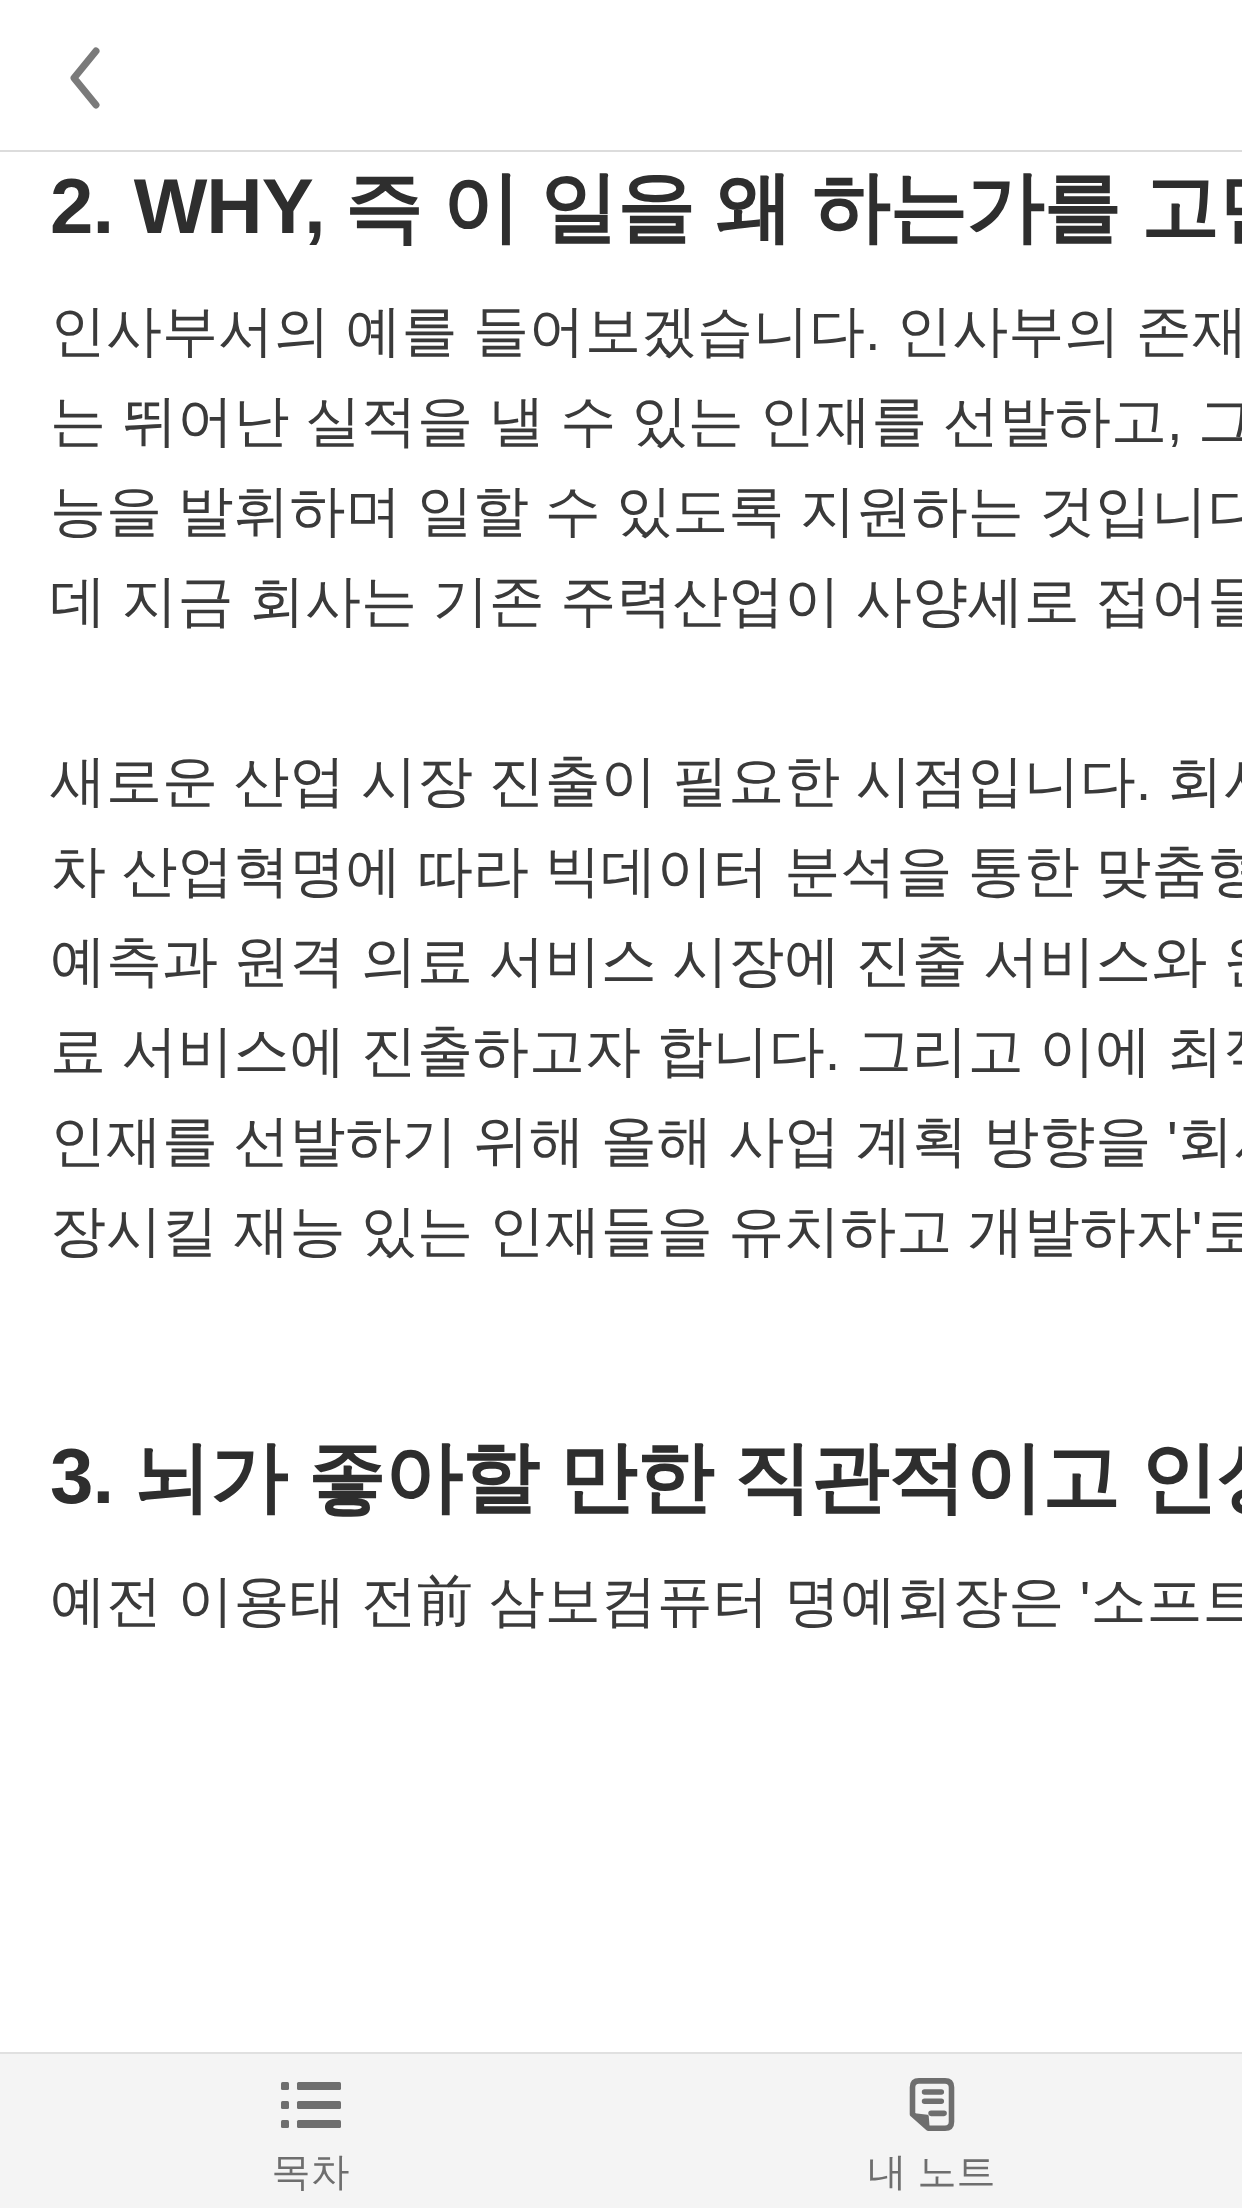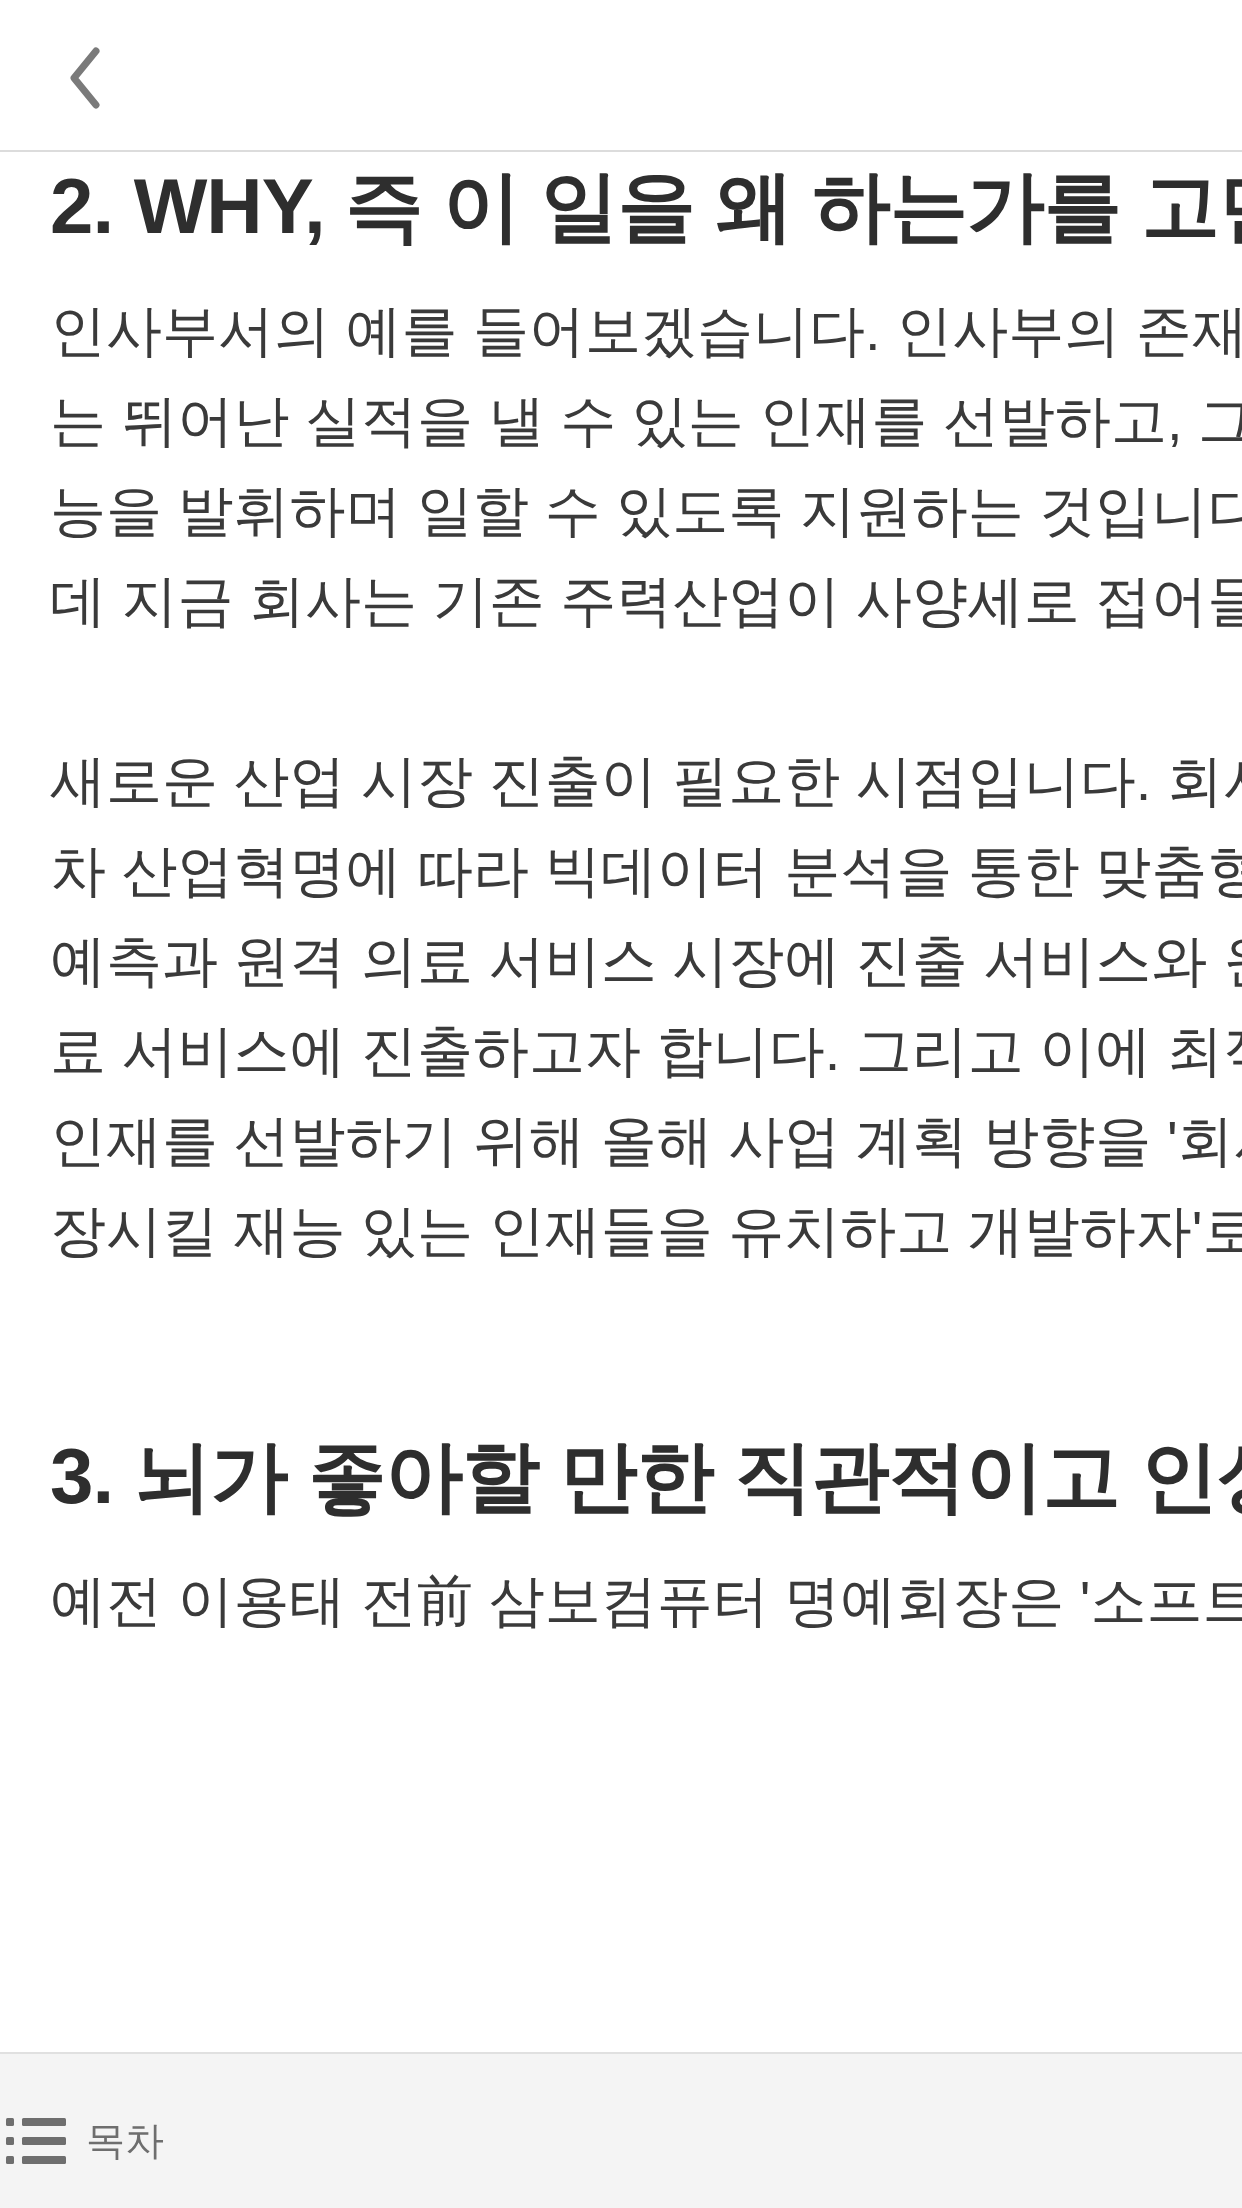--- a/index.html
+++ b/index.html
@@ -80,20 +80,21 @@
     display: flex;
     align-items: stretch;
   }
   .toolbar-item {
     flex: 1 1 0;
     background: transparent;
     border: none;
     padding: 20px 0 0 0;
     margin: 0;
     display: flex;
+    flex-direction: column;
     align-items: center;
     justify-content: flex-start;
     gap: 14px;
     cursor: pointer;
     color: var(--muted, #6e6e6e);
   }
   .toolbar-icon {
     width: 72px;
     height: 62px;
     display: flex;
@@ -163,17 +164,27 @@
           <rect x="0" y="20" width="8" height="8" rx="1.5"></rect>
           <rect x="16" y="20" width="44" height="8" rx="1.5"></rect>
           <rect x="0" y="39" width="8" height="8" rx="1.5"></rect>
           <rect x="16" y="39" width="44" height="8" rx="1.5"></rect>
         </svg>
       </span>
       <span class="toolbar-label">목차</span>
     </button>
 
 
+    <button class="toolbar-item">
+      <span class="toolbar-icon">
+        <svg width="52" height="60" viewBox="0 0 56 62" fill="none">
+          <path d="M14 5 H42 Q49 5 49 12 V49 Q49 56 42 56 H24 L7 41 V12 Q7 5 14 5 Z" stroke="#6e6e6e" stroke-width="6" stroke-linejoin="round"></path>
+          <path d="M7 41 L24 56 L23 43 Z" fill="#6e6e6e" stroke="#6e6e6e" stroke-width="3" stroke-linejoin="round"></path>
+          <path d="M20 17 H38 M20 27 H38 M27 40 H41" stroke="#6e6e6e" stroke-width="6" stroke-linecap="round"></path>
+        </svg>
+      </span>
+      <span class="toolbar-label">내 노트</span>
+    </button>
 
 
   </nav>
 
 </div>
 
 </body></html>

